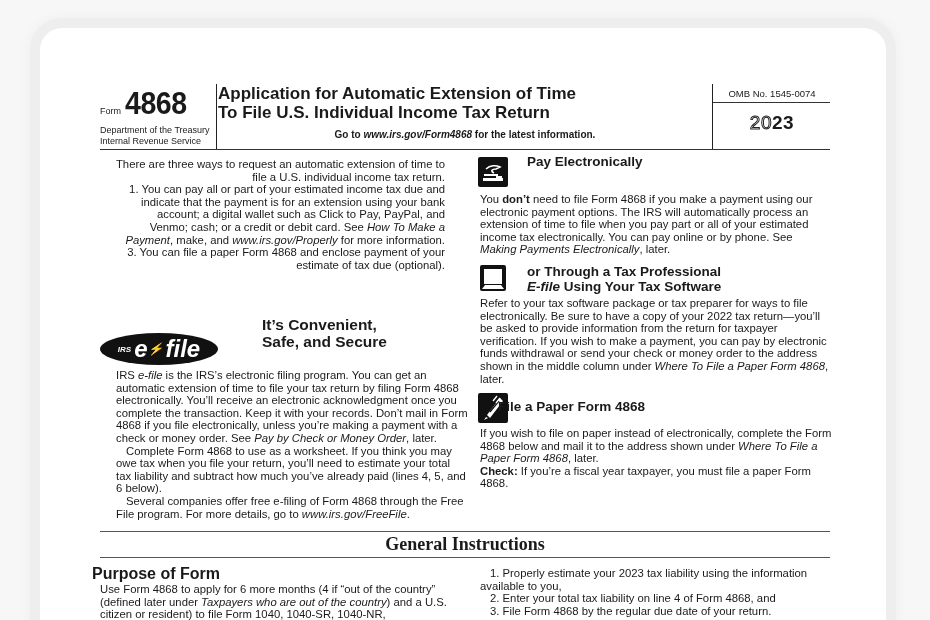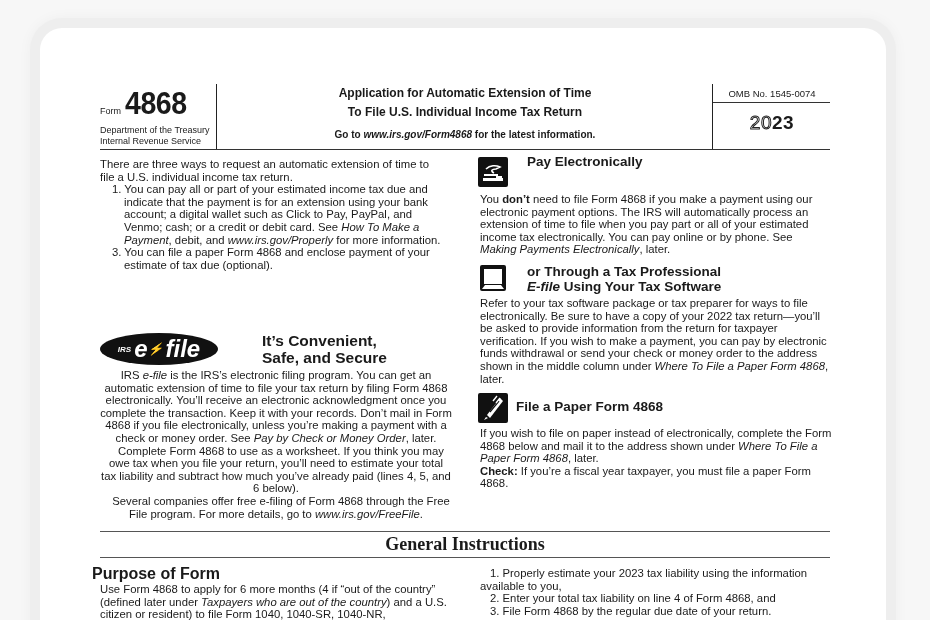--- a/index.html
+++ b/index.html
@@ -17,21 +17,21 @@
     box-shadow:0 0 0 10px #eeeeee, 0 0 14px 10px rgba(0,0,0,0.04);
   }
   .page { position:absolute; left:0; top:0; width:930px; height:620px; }
   .abs { position:absolute; }
   
   .form-label { font-size:9px; }
   .form-num { font-size:31px; font-weight:bold; letter-spacing:-0.5px; font-family:"Liberation Sans", sans-serif; transform:scaleX(0.92); transform-origin:left; display:inline-block; }
   .dept { font-size:9px; line-height:11px; color:#222; }
   .vline { position:absolute; width:1.4px; background:#222; }
   .hline { position:absolute; height:1.4px; background:#333; }
-  .title { font-size:12px; font-weight:bold; line-height:19px; text-align:center; }
+  .title { font-size:17px; font-weight:bold; line-height:19px; }
   .goto { font-size:10px; font-weight:bold; text-align:center; }
   .goto i { font-style:italic; }
   .omb { font-size:9.5px; text-align:center; }
   .year { font-size:19px; font-weight:bold; text-align:center; letter-spacing:0.5px; }
   .year .outline { color:#fff; -webkit-text-stroke:1px #222; font-weight:normal; }
   
   .txt { font-size:11.3px; line-height:12.6px; color:#1a1a1a; }
   .txt i { font-style:italic; }
   .txt b { font-weight:bold; }
   .indent { text-indent:10px; }
@@ -79,40 +79,40 @@
   </div>
 
   <div class="vline" style="left:712px;top:84px;height:66px;"></div>
   <div class="abs omb" style="left:714px;top:88px;width:116px;">OMB No. 1545-0074</div>
   <div class="hline" style="left:713px;top:102px;width:117px;height:1px;"></div>
   <div class="abs year" style="left:714px;top:112px;width:116px;">
     <span class="outline">20</span><span>23</span>
   </div>
   <div class="hline" style="left:100px;top:149px;width:730px;"></div>
 
-  <div class="abs txt" style="left:100px;top:158px;width:345px;">
+  <div class="abs txt" style="left:100px;top:158px;width:345px;text-align:right;">
     <div>There are three ways to request an automatic extension of time to file a U.S. individual income tax return.</div>
     <ol class="ways">
-      <li><span>1.</span> <span>You can pay all or part of your estimated income tax due and indicate that the payment is for an extension using your bank account; a digital wallet such as Click to Pay, PayPal, and Venmo; cash; or a credit or debit card. See </span><i>How To Make a Payment</i><span>, debit, and </span><i>www.irs.gov/Properly</i><span> for more information.</span></li>
+      <li><span>1.</span> <span>You can pay all or part of your estimated income tax due and indicate that the payment is for an extension using your bank account; a digital wallet such as Click to Pay, PayPal, and Venmo; cash; or a credit or debit card. See </span><i>How To Make a Payment</i><span>, make, and </span><i>www.irs.gov/Properly</i><span> for more information.</span></li>
       <li><span>3.</span> <span>You can file a paper Form 4868 and enclose payment of your estimate of tax due (optional).</span></li>
     </ol>
   </div>
 
   <div class="efile-logo">
     <span class="irs">IRS</span>
     <span class="e">e</span>
     <span class="bolt">⚡</span>
     <span class="file">file</span>
   </div>
-  <div class="abs conv" style="left:262px;top:332px;">
+  <div class="abs conv" style="left:262px;top:316px;">
     <div>It’s Convenient,</div>
     <div>Safe, and Secure</div>
   </div>
 
-  <div class="abs txt" style="left:100px;top:369px;width:352px;text-align:center;">
+  <div class="abs txt" style="left:116px;top:369px;width:352px;">
     <div><span>IRS </span><i>e-file</i><span> is the IRS’s electronic filing program. You can get an automatic extension of time to file your tax return by filing Form 4868 electronically. You’ll receive an electronic acknowledgment once you complete the transaction. Keep it with your records. Don’t mail in Form 4868 if you file electronically, unless you’re making a payment with a check or money order. See </span><i>Pay by Check or Money Order</i><span>, later.</span></div>
     <div class="indent">Complete Form 4868 to use as a worksheet. If you think you may owe tax when you file your return, you’ll need to estimate your total tax liability and subtract how much you’ve already paid (lines 4, 5, and 6 below).</div>
     <div class="indent"><span>Several companies offer free e-filing of Form 4868 through the Free File program. For more details, go to </span><i>www.irs.gov/FreeFile</i><span>.</span></div>
   </div>
 
   <div class="sec-icon" style="left:478px;top:157px;">
     <svg width="30" height="30" viewBox="0 0 30 30">
       <path d="M6 18 L20 18" stroke="#fff" stroke-width="2"></path>
       <path d="M8 12 C12 8,18 8,22 10 L18 12 C14 12,12 14,16 16" stroke="#fff" stroke-width="1.6" fill="none"></path>
       <rect x="5" y="21" width="20" height="3" fill="#fff"></rect>
@@ -136,21 +136,21 @@
   <div class="abs txt" style="left:480px;top:297px;width:352px;"><span>Refer to your tax software package or tax preparer for ways to file electronically. Be sure to have a copy of your 2022 tax return—you’ll be asked to provide information from the return for taxpayer verification. If you wish to make a payment, you can pay by electronic funds withdrawal or send your check or money order to the address shown in the middle column under </span><i>Where To File a Paper Form 4868</i><span>, later.</span></div>
 
   <div class="sec-icon" style="left:478px;top:393px;">
     <svg width="30" height="30" viewBox="0 0 30 30">
       <path d="M8 24 L6 27 L10 25 Z" fill="#fff"></path>
       <path d="M9 22 L22 5 L25 8 L12 25 Z" fill="#fff"></path>
       <path d="M12 19 L21 8" stroke="#111" stroke-width="1.2"></path>
       <path d="M15 8 L19 3 M18 10 L22 5" stroke="#fff" stroke-width="1.4"></path>
     </svg>
   </div>
-  <div class="abs sec-head" style="left:516px;top:399px;">File a Paper Form 4868</div>
+  <div class="abs sec-head" style="left:498px;top:399px;">File a Paper Form 4868</div>
   <div class="abs txt" style="left:480px;top:427px;width:352px;">
     <div><span>If you wish to file on paper instead of electronically, complete the Form 4868 below and mail it to the address shown under </span><i>Where To File a Paper Form 4868</i><span>, later.</span></div>
     <div><b>Check:</b><span> If you’re a fiscal year taxpayer, you must file a paper Form 4868.</span></div>
   </div>
 
   <div class="hline" style="left:100px;top:531px;width:730px;height:1px;background:#555;"></div>
   <div class="abs gen" style="left:100px;top:534px;width:730px;font-family:Liberation Serif, serif;">General Instructions</div>
   <div class="hline" style="left:100px;top:557px;width:730px;height:1px;background:#555;"></div>
 
   <div class="abs purpose" style="left:92px;top:565px;">Purpose of Form</div>

